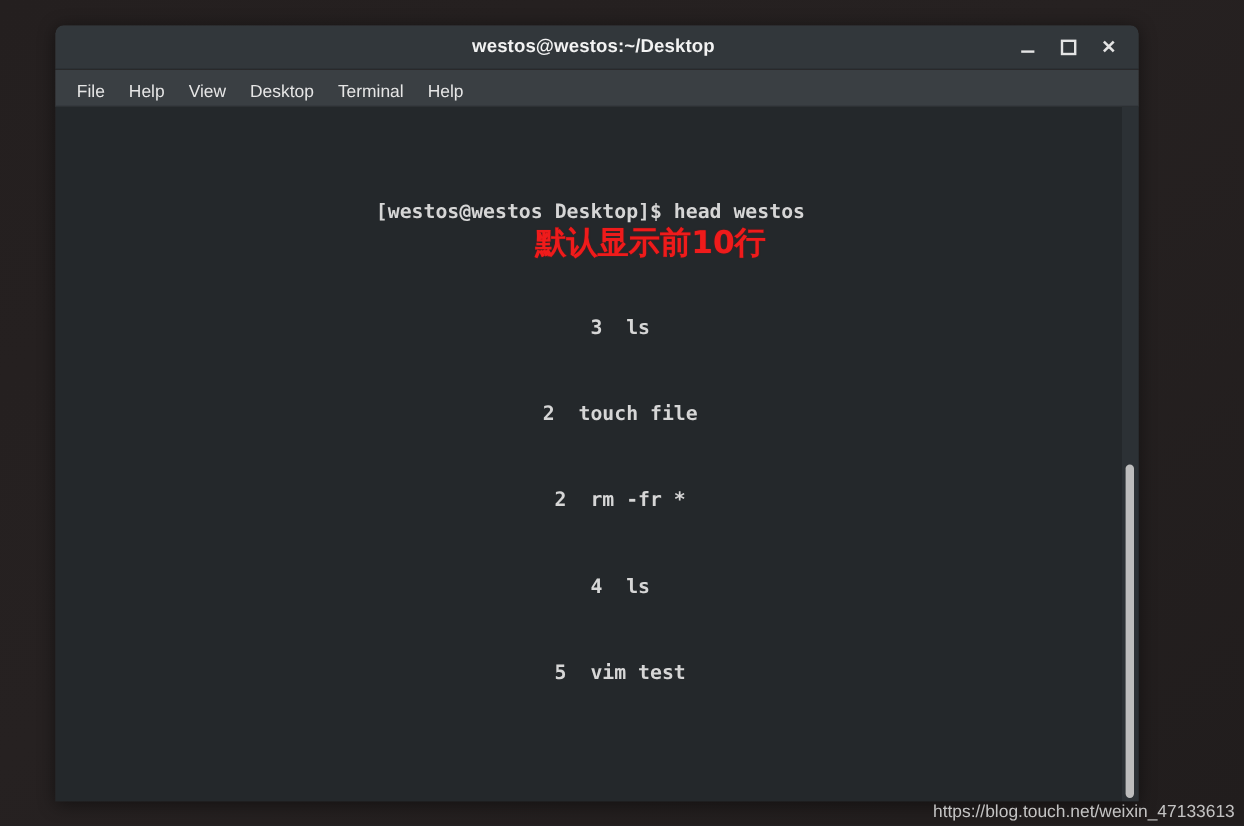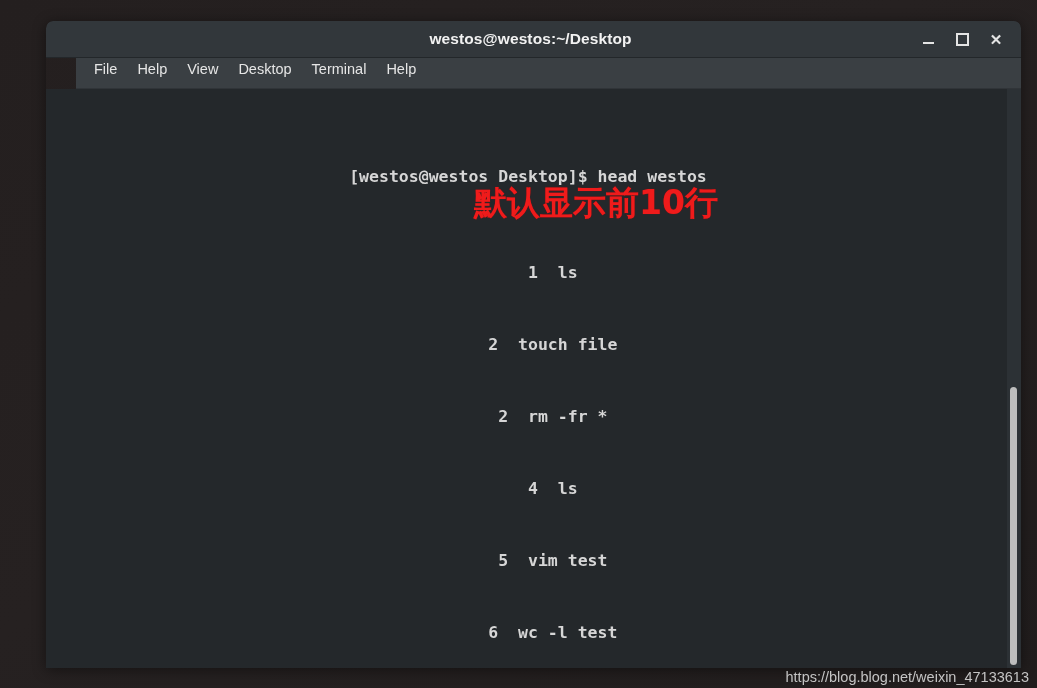--- a/index.html
+++ b/index.html
@@ -20,21 +20,21 @@
     position: absolute;
     inset: 0;
     background: linear-gradient(145deg, #241f1f 0%, #262121 45%, #211d1d 100%);
   }
 
   
   #terminal-window {
     position: absolute;
     left: 46px;
     top: 21px;
-    width: 975px;
+    width: 903px;
     height: 647px;
     border-radius: 7px 7px 0 0;
     overflow: hidden;
     box-shadow: 0 2px 14px rgba(0,0,0,0.45);
     display: flex;
     flex-direction: column;
   }
 
   
   #titlebar {
@@ -94,25 +94,24 @@
     font-weight: bold;
     color: #e4e4e4;
     font-family: "Liberation Sans", sans-serif;
   }
 
   
   #menubar {
     height: 30px;
     background: #3a3f43;
     display: flex;
-    align-items: flex-start;
+    align-items: flex-end;
     padding-left: 8px;
     flex: none;
     border-bottom: 1px solid #303438;
-    margin-left: 30px;
   }
   .menu-item {
     color: #e6e6e6;
     font-size: 14.5px;
     padding: 3px 10px;
     cursor: default;
     user-select: none;
     white-space: nowrap;
   }
 
@@ -138,25 +137,25 @@
   }
   .term-line {
     height: 24px;
     white-space: pre;
     font-weight: bold;
   }
 
   
   #annotation {
     position: absolute;
-    left: 428px;
+    left: 400px;
     top: 102px;
     color: #ef1b1b;
     font-family: "DejaVu Sans", sans-serif;
-    font-size: 33px;
+    font-size: 26px;
     font-weight: bold;
     white-space: nowrap;
     text-shadow: 0 0 1px rgba(220,0,0,0.6);
   }
 
   
   #scrollbar-track {
     width: 14px;
     background: #2c3135;
     position: relative;
@@ -214,38 +213,37 @@
       <div class="menu-item">Terminal</div>
       <div class="menu-item">Help</div>
     </div>
 
     <div id="terminal-body">
 
       <div id="terminal-screen">
 
         <div class="term-line">[westos@westos Desktop]$ head westos</div>
 
-        <div class="term-line">     1  ls</div>
+        <div class="term-line">     3  ls</div>
         <div class="term-line">     2  touch file</div>
         <div class="term-line">     2  rm -fr *</div>
         <div class="term-line">     4  ls</div>
         <div class="term-line">     5  vim test</div>
-        <div class="term-line">     6  wc -l test</div>
         
         
         
         
 
         
 
         <div id="annotation">默认显示前10行</div>
       </div>
 
       <div id="scrollbar-track">
         <div id="scrollbar-thumb"></div>
       </div>
 
     </div>
   </div>
 
-  <div id="watermark">https://blog.blog.net/weixin_47133613</div>
+  <div id="watermark">https://blog.touch.net/weixin_47133613</div>
 
 </div>
 
 </body></html>

